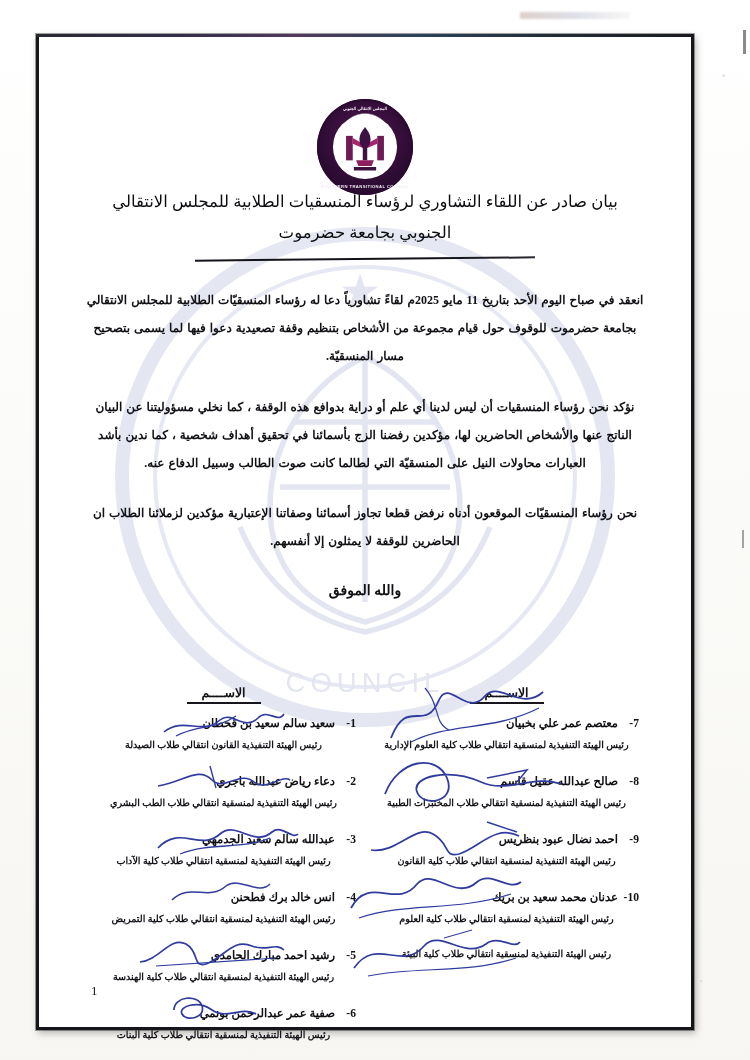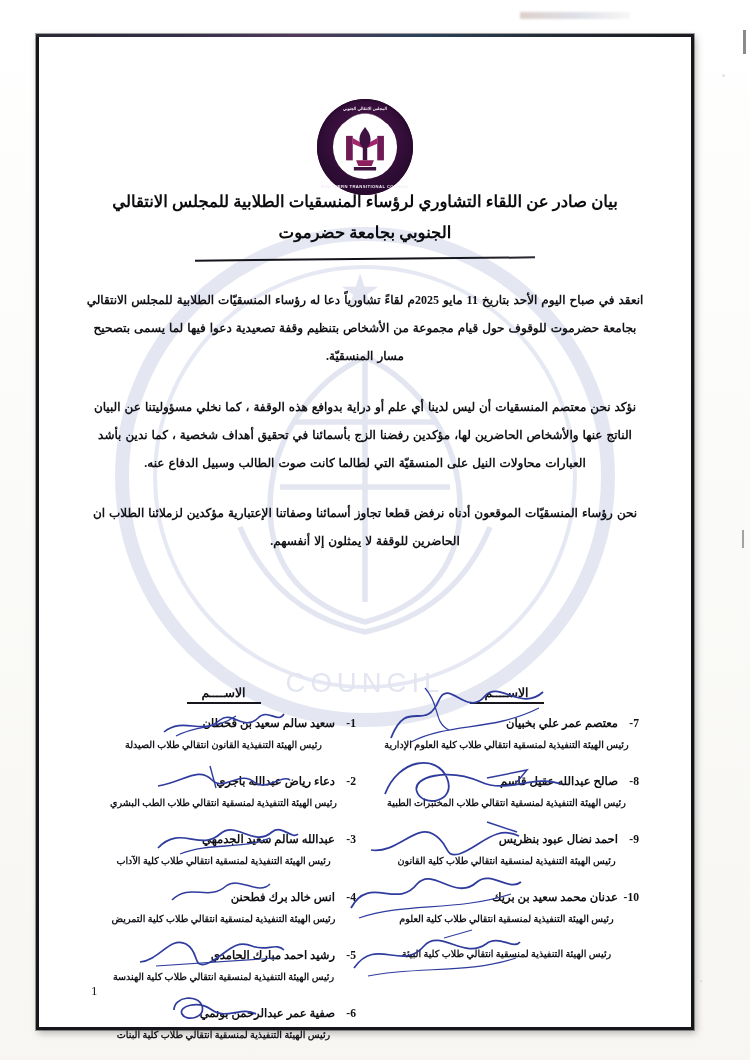--- a/index.html
+++ b/index.html
@@ -132,21 +132,21 @@
   .doc-body {
     position: absolute;
     left: 42px;
     top: 150px;
     width: 568px;
     text-align: center;
     color: #101014;
   }
   .title-line {
     font-size: 16.5px;
-    font-weight: bold;
+    font-weight: normal;
     line-height: 1.85;
     letter-spacing: 0px;
     color: #0c0c10;
   }
   .title-rule {
     width: 340px;
     height: 2px;
     margin: 10px auto 0 auto;
     background: linear-gradient(90deg,#14141a,#111117 70%,#2a2a33);
     transform: rotate(-0.55deg);
@@ -316,22 +316,23 @@
       <div class="emblem-caption-bottom">SOUTHERN TRANSITIONAL COUNCIL</div>
     </div>
 
     <div class="doc-body">
 
       <div class="title-line">بيان صادر عن اللقاء التشاوري لرؤساء المنسقيات الطلابية للمجلس الانتقالي</div>
       <div class="title-line">الجنوبي بجامعة حضرموت</div>
       <div class="title-rule"></div>
 
       <div class="para p1">انعقد في صباح اليوم الأحد بتاريخ 11 مايو 2025م لقاءً تشاورياً دعا له رؤساء المنسقيّات الطلابية للمجلس الانتقالي بجامعة حضرموت للوقوف حول قيام مجموعة من الأشخاص بتنظيم وقفة تصعيدية دعوا فيها لما يسمى بتصحيح مسار المنسقيّة.</div>
-      <div class="para">نؤكد نحن معتصم المنسقيات أن ليس لدينا أي علم أو دراية بدوافع هذه الوقفة ، كما نخلي مسؤوليتنا عن البيان الناتج عنها والأشخاص الحاضرين لها، مؤكدين رفضنا الزج بأسمائنا في تحقيق أهداف شخصية ، كما ندين بأشد العبارات محاولات النيل على المنسقيّة التي لطالما كانت صوت الطالب وسبيل الدفاع عنه.</div>
+      <div class="para">نؤكد نحن رؤساء المنسقيات أن ليس لدينا أي علم أو دراية بدوافع هذه الوقفة ، كما نخلي مسؤوليتنا عن البيان الناتج عنها والأشخاص الحاضرين لها، مؤكدين رفضنا الزج بأسمائنا في تحقيق أهداف شخصية ، كما ندين بأشد العبارات محاولات النيل على المنسقيّة التي لطالما كانت صوت الطالب وسبيل الدفاع عنه.</div>
       <div class="para">نحن رؤساء المنسقيّات الموقعون أدناه نرفض قطعا تجاوز أسمائنا وصفاتنا الإعتبارية مؤكدين لزملائنا الطلاب ان الحاضرين للوقفة لا يمثلون إلا أنفسهم.</div>
+      <div class="closing">والله الموفق</div>
     </div>
 
     <div class="signers">
 
       <div class="sign-col">
         <div class="col-head">
           <span>الاســــم</span>
           <div class="rule"></div>
         </div>
 

